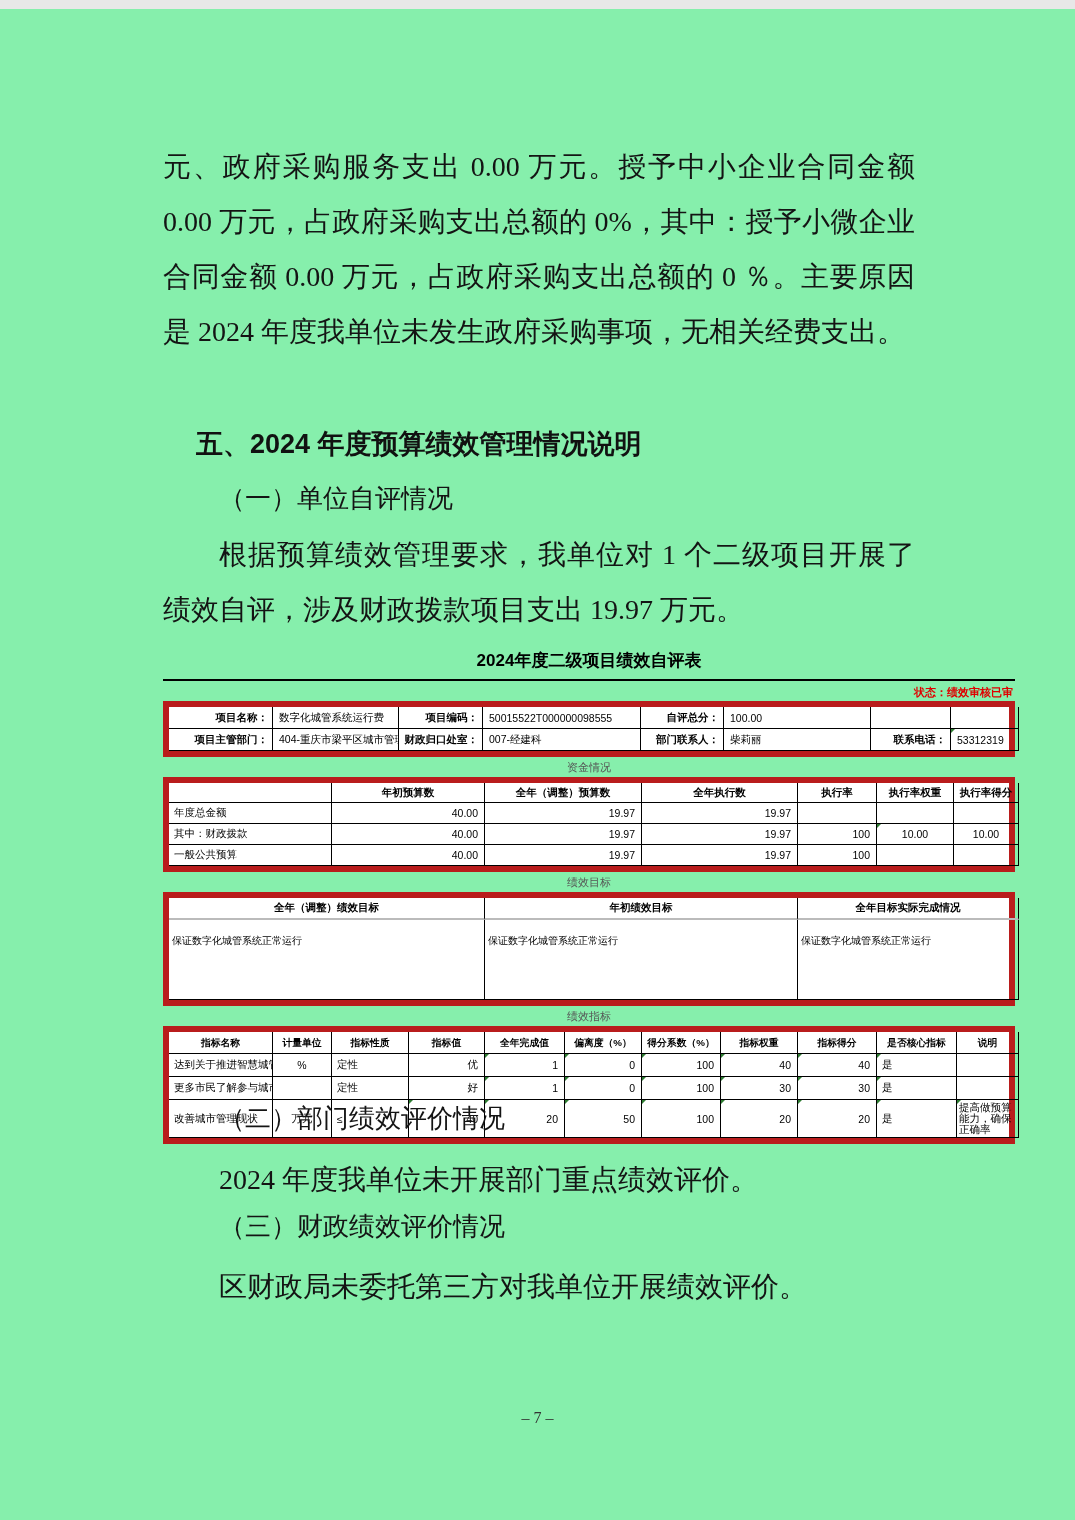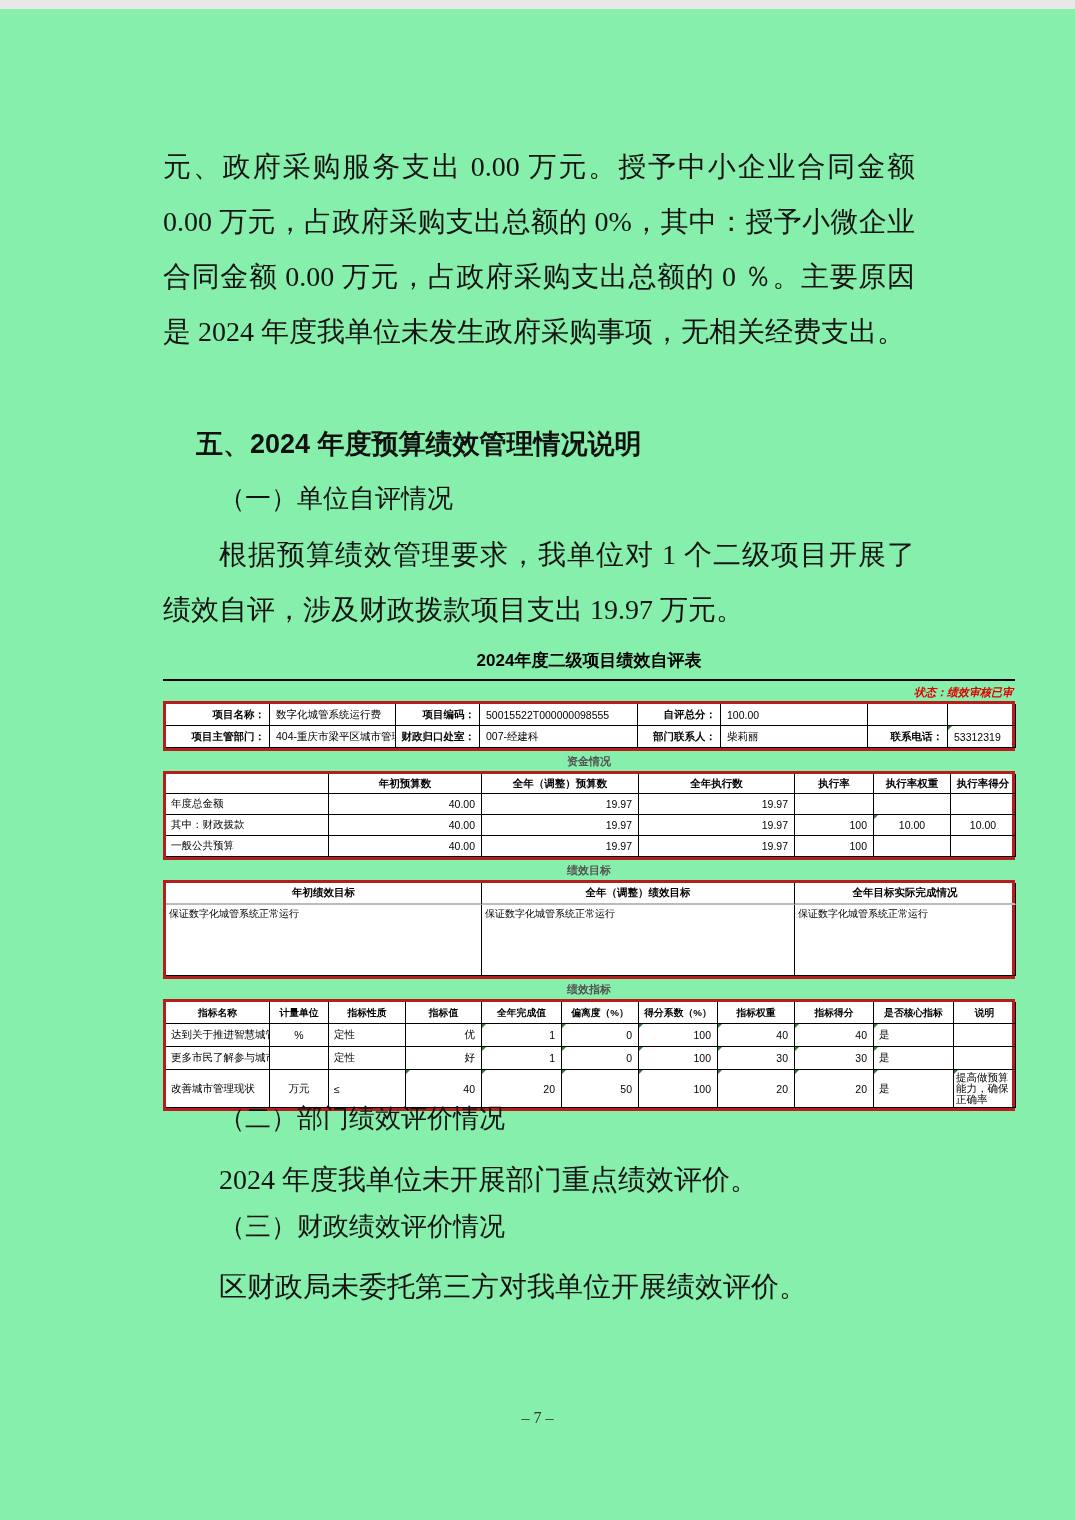--- a/index.html
+++ b/index.html
@@ -9,43 +9,43 @@
   .para{position:absolute;left:163px;width:752px;font:28px/55px "Liberation Serif","DejaVu Serif",serif;color:#141414;text-align:justify;}
   .indent{text-indent:2em;}
   .hnum{position:absolute;left:196px;font:bold 27px/40px "Liberation Sans","DejaVu Sans",sans-serif;color:#111;}
   .h6{left:228px;}
   .subh{position:absolute;left:219px;font:26px/40px "Liberation Serif","DejaVu Serif",serif;color:#141414;}
   .pgnum{position:absolute;top:1398px;left:0;width:100%;text-align:center;font:16px/22px "Liberation Serif","DejaVu Serif",serif;color:#333;}
 
   
   .tbl{position:absolute;top:640px;left:163px;width:852px;font-family:"Liberation Sans","DejaVu Sans",sans-serif;color:#000;}
   .t-title{text-align:center;font-size:17px;font-weight:bold;height:24px;line-height:24px;margin-bottom:6px;}
-  .t-status{border-top:2px solid #000;text-align:right;padding:3px 2px 3px;height:14px;line-height:13px;font-style:italic;}
+  .t-status{border-top:2px solid #000;text-align:right;padding:3px 2px 3px;height:14px;line-height:13px;}
   .red{color:#e00000;font-weight:bold;font-size:11px;}
-  .band{text-align:center;font-weight:bold;font-size:11px;color:#555;padding:3px 0 2px;}
+  .band{text-align:center;font-weight:normal;font-size:11px;color:#555;padding:3px 0 2px;}
 
-  .grid{display:grid;border:3px solid #b91c1c;background:#fff;}
+  .grid{display:grid;border:6px solid #b91c1c;background:#fff;}
   .grid>div{border-right:1px solid #000;border-bottom:1px solid #000;position:relative;overflow:hidden;display:flex;align-items:center;font-size:10.5px;box-sizing:border-box;}
 
   .g-info{grid-template-columns:104px 126px 84px 158px 83px 147px 80px 68px;}
   .g-info>div{height:22px;}
   .lab{justify-content:flex-end;font-weight:bold;padding-right:4px;white-space:nowrap;}
   .val{padding-left:6px;white-space:nowrap;}
 
   .g-fund{grid-template-columns:163px 153px 157px 156px 79px 77px 65px;}
   .g-fund .hd{height:20px;font-weight:bold;justify-content:center;}
   .g-fund .dc{height:21px;}
 
   .a-r{justify-content:flex-end;padding-right:6px;}
   .a-l{justify-content:flex-start;padding-left:5px;white-space:nowrap;}
   .a-c{justify-content:center;}
 
   .g-goal{grid-template-columns:316px 313px 221px;}
   .g-goal .hd{height:22px;font-weight:bold;justify-content:center;border-bottom:2px solid #bbb;}
-  .g-goal .gc{height:71px;align-items:flex-start;padding:2px 3px;font-size:10px;text-align:center;}
+  .g-goal .gc{height:80px;align-items:flex-start;padding:14px 3px;font-size:10px;text-align:center;}
 
   .g-ind{grid-template-columns:104px 59px 77px 76px 80px 77px 79px 77px 79px 80px 62px;}
   .g-ind .hd{height:22px;font-weight:bold;justify-content:center;font-size:9.8px;line-height:11px;text-align:center;}
   .g-ind .dc{height:23px;}
   .g-ind .r3{height:38px;}
   .note{font-size:9.3px;line-height:11px;padding:2px 2px;align-items:flex-start !important;white-space:normal !important;}
 
   
   .gm::after{content:'';position:absolute;top:0;left:0;width:0;height:0;border-top:4px solid #2e7d32;border-right:4px solid transparent;}
 </style>
@@ -118,22 +118,22 @@
       <div class="dc a-r">19.97</div>
       <div class="dc a-r">19.97</div>
       <div class="dc a-r">100</div>
       <div class="dc a-c"></div>
       <div class="dc a-c"></div>
     </div>
 
     <div class="band">绩效目标</div>
 
     <div class="grid g-goal">
+      <div class="hd">全年（调整）绩效目标</div>
       <div class="hd">年初绩效目标</div>
-      <div class="hd">全年（调整）绩效目标</div>
       <div class="hd">全年目标实际完成情况</div>
       <div class="gc">保证数字化城管系统正常运行</div>
       <div class="gc">保证数字化城管系统正常运行</div>
       <div class="gc">保证数字化城管系统正常运行</div>
     </div>
 
     <div class="band">绩效指标</div>
 
     <div class="grid g-ind">
       <div class="hd">指标名称</div>

